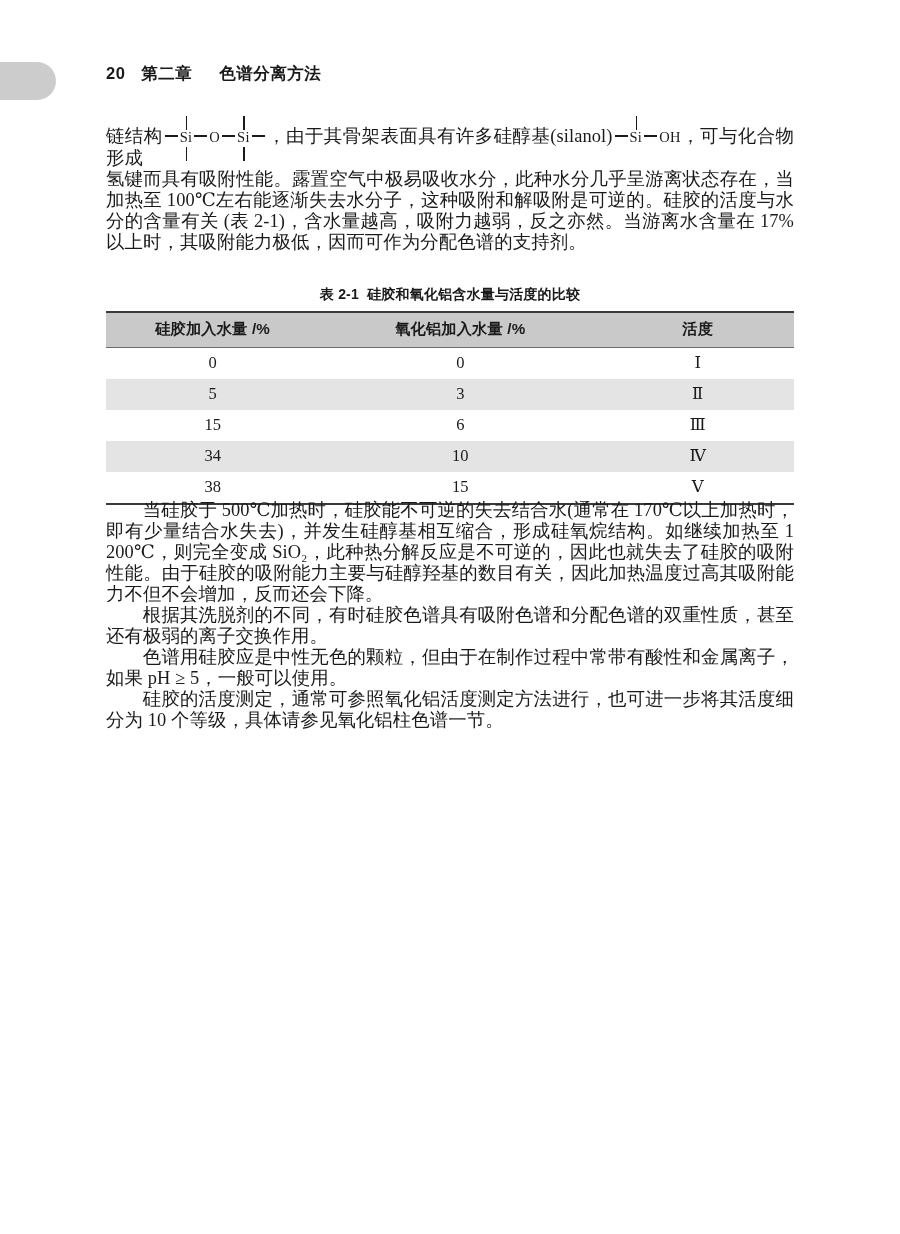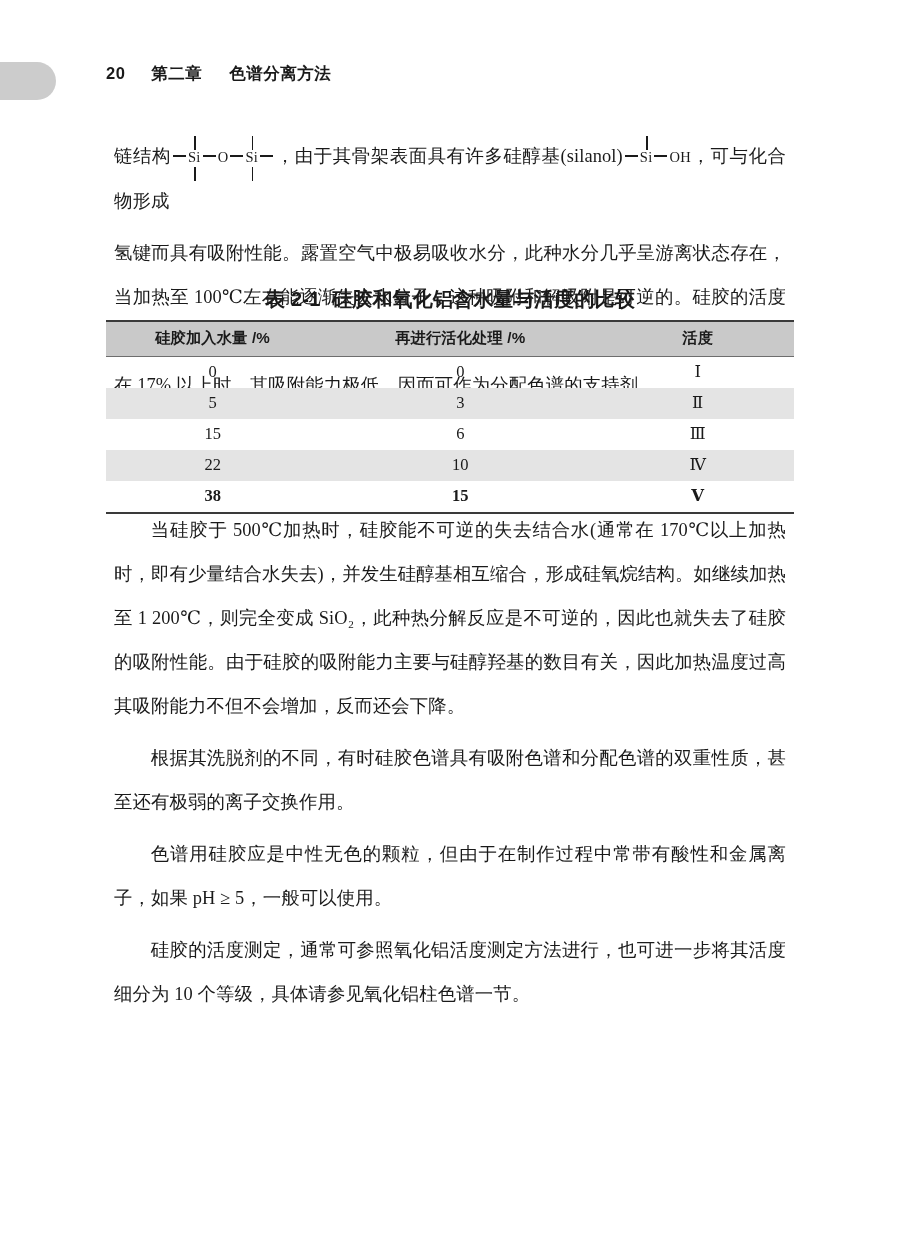--- a/index.html
+++ b/index.html
@@ -34,35 +34,35 @@
     left: 106px;
     top: 63px;
     display: flex;
     align-items: baseline;
     font-family: "Liberation Sans", "DejaVu Sans", sans-serif;
     font-weight: bold;
     font-size: 16.5px;
     color: #1a1a1a;
     letter-spacing: 0.5px;
   }
-  .running-head .folio { margin-right: 26px; }
+  .running-head .folio { margin-right: 16px; }
   .running-head .chap-no { margin-right: 27px; }
 
   
   .page-body {
     position: absolute;
     left: 106px;
     top: 126px;
     width: 688px;
   }
 
   p.para {
-    margin: 8px;
+    margin: 0;
     font-size: 18.4px;
-    line-height: 44px;
+    line-height: 21px;
     text-align: justify;
     text-justify: inter-ideograph;
     letter-spacing: 0.1px;
   }
   p.indent { text-indent: 2em; }
 
   
   .chem {
     display: inline-block;
     position: relative;
@@ -97,21 +97,21 @@
   
   .table-block {
     position: absolute;
     left: 106px;
     top: 286px;
     width: 688px;
   }
   .table-caption {
     font-family: "Liberation Sans", "DejaVu Sans", sans-serif;
     font-weight: bold;
-    font-size: 20px;
+    font-size: 14px;
     text-align: center;
     margin-bottom: 7px;
     color: #1a1a1a;
     letter-spacing: 0.2px;
   }
   table.data {
     width: 100%;
     border-collapse: collapse;
     table-layout: fixed;
   }
@@ -127,21 +127,21 @@
     letter-spacing: 0.2px;
   }
   table.data tbody td {
     font-family: "Liberation Serif", "DejaVu Serif", serif;
     font-size: 16.5px;
     text-align: center;
     padding: 5px 0 6px 0;
     color: #1a1a1a;
   }
   table.data tbody tr.alt td { background: #e4e4e4; }
-  table.data tbody tr:last-child td { border-bottom: 2.6px solid #3a3a3a; font-weight: bold; }
+  table.data tbody tr:last-child td { border-bottom: 2.6px solid #3a3a3a; }
 
   
   col.c1 { width: 31%; }
   col.c2 { width: 41%; }
   col.c3 { width: 28%; }
 
   
   .page-body-lower {
     position: absolute;
     left: 106px;
@@ -173,42 +173,42 @@
   </div>
   <table class="data">
     <colgroup>
         <col class="c1">
         <col class="c2">
         <col class="c3">
       </colgroup>
     <thead>
       <tr>
         <th>硅胶加入水量 /%</th>
-        <th>再进行活化处理 /%</th>
+        <th>氧化铝加入水量 /%</th>
         <th>活度</th>
       </tr>
     </thead>
     <tbody>
       <tr>
         <td>0</td>
         <td>0</td>
         <td>Ⅰ</td>
       </tr>
       <tr class="alt">
         <td>5</td>
         <td>3</td>
         <td>Ⅱ</td>
       </tr>
       <tr>
         <td>15</td>
         <td>6</td>
         <td>Ⅲ</td>
       </tr>
       <tr class="alt">
-        <td>22</td>
+        <td>34</td>
         <td>10</td>
         <td>Ⅳ</td>
       </tr>
       <tr>
         <td>38</td>
         <td>15</td>
         <td>Ⅴ</td>
       </tr>
     </tbody>
   </table>

